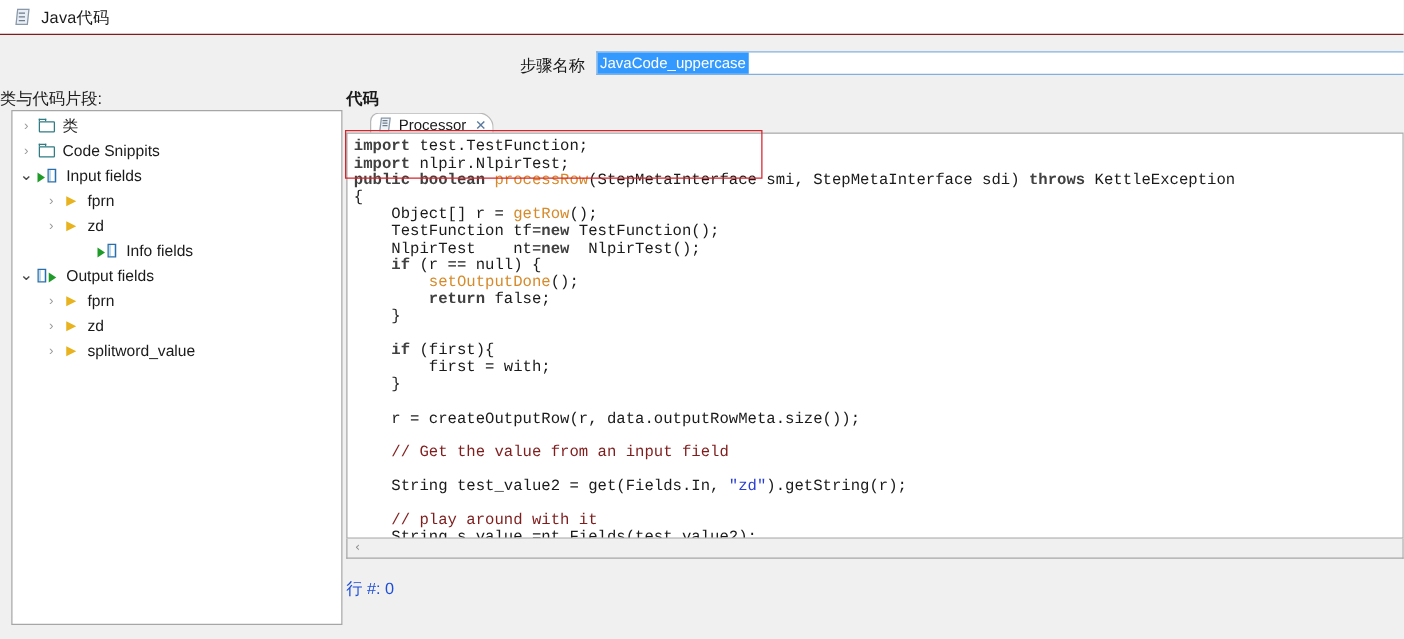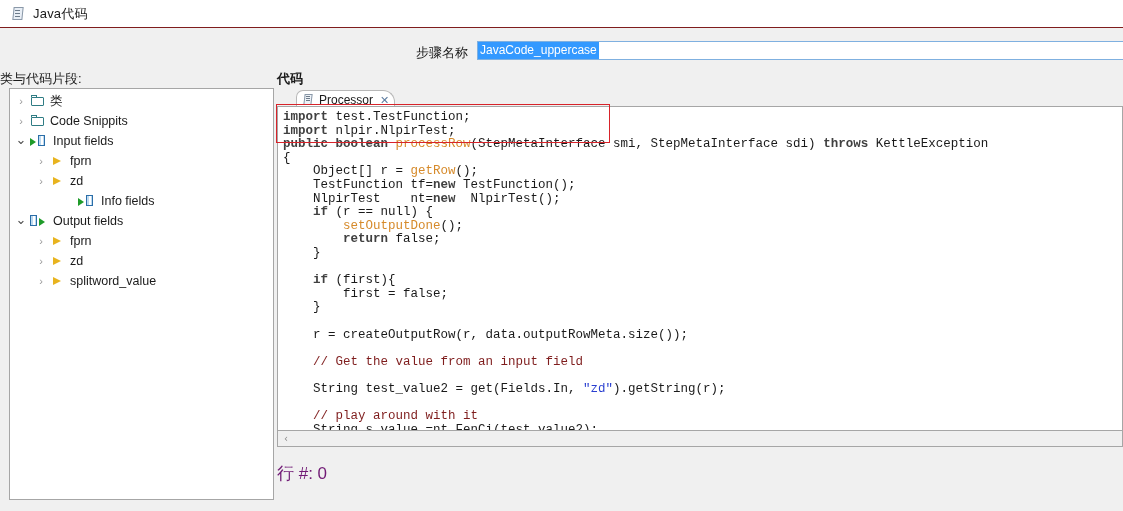--- a/index.html
+++ b/index.html
@@ -242,22 +242,22 @@
   .hscroll .arrow-l {
     width: 16px; height: 14px;
     display: flex; align-items: center; justify-content: center;
     color: #8a8a8a; font-size: 10px;
     font-family: "DejaVu Sans", sans-serif;
   }
   .hscroll .track { flex: 1; height: 14px; }
 
   .rownum {
     position: absolute; left: 277px; top: 462px;
-    font-size: 17px;
-    color: #701a75;
+    font-size: 13px;
+    color: #1d4ed8;
   }
 
   
   .annot {
     position: absolute;
     left: 276px; top: 104px;
     width: 334px; height: 39px;
     border: 1.5px solid #d8232a;
     pointer-events: none;
   }
@@ -382,31 +382,31 @@
 <span>{</span>
 <span>    Object[] r = </span><span class="mth">getRow</span><span>();</span>
 <span>    TestFunction tf=</span><span class="kw">new</span><span> TestFunction();</span>
 <span>    NlpirTest    nt=</span><span class="kw">new</span><span>  NlpirTest();</span>
 <span>    </span><span class="kw">if</span><span> (r == null) {</span>
 <span>        </span><span class="mth">setOutputDone</span><span>();</span>
 <span>        </span><span class="kw">return</span><span> false;</span>
 <span>    }</span>
 <span></span>
 <span>    </span><span class="kw">if</span><span> (first){</span>
-<span>        first = false;</span>
+<span>        first = with;</span>
 <span>    }</span>
 <span></span>
 <span>    r = createOutputRow(r, data.outputRowMeta.size());</span>
 <span></span>
 <span>    </span><span class="cmt">// Get the value from an input field</span>
 <span></span>
 <span>    String test_value2 = get(Fields.In, </span><span class="str">"zd"</span><span>).getString(r);</span>
 <span></span>
 <span>    </span><span class="cmt">// play around with it</span>
-<span>    String s_value =nt.FenCi(test_value2);</span></pre>
+<span>    String s_value =nt.Fields(test_value2);</span></pre>
     </div>
 
     <div class="hscroll">
       <div class="arrow-l">‹</div>
       <div class="track"></div>
     </div>
   </div>
 
   <div class="rownum">行 #: 0</div>
 

